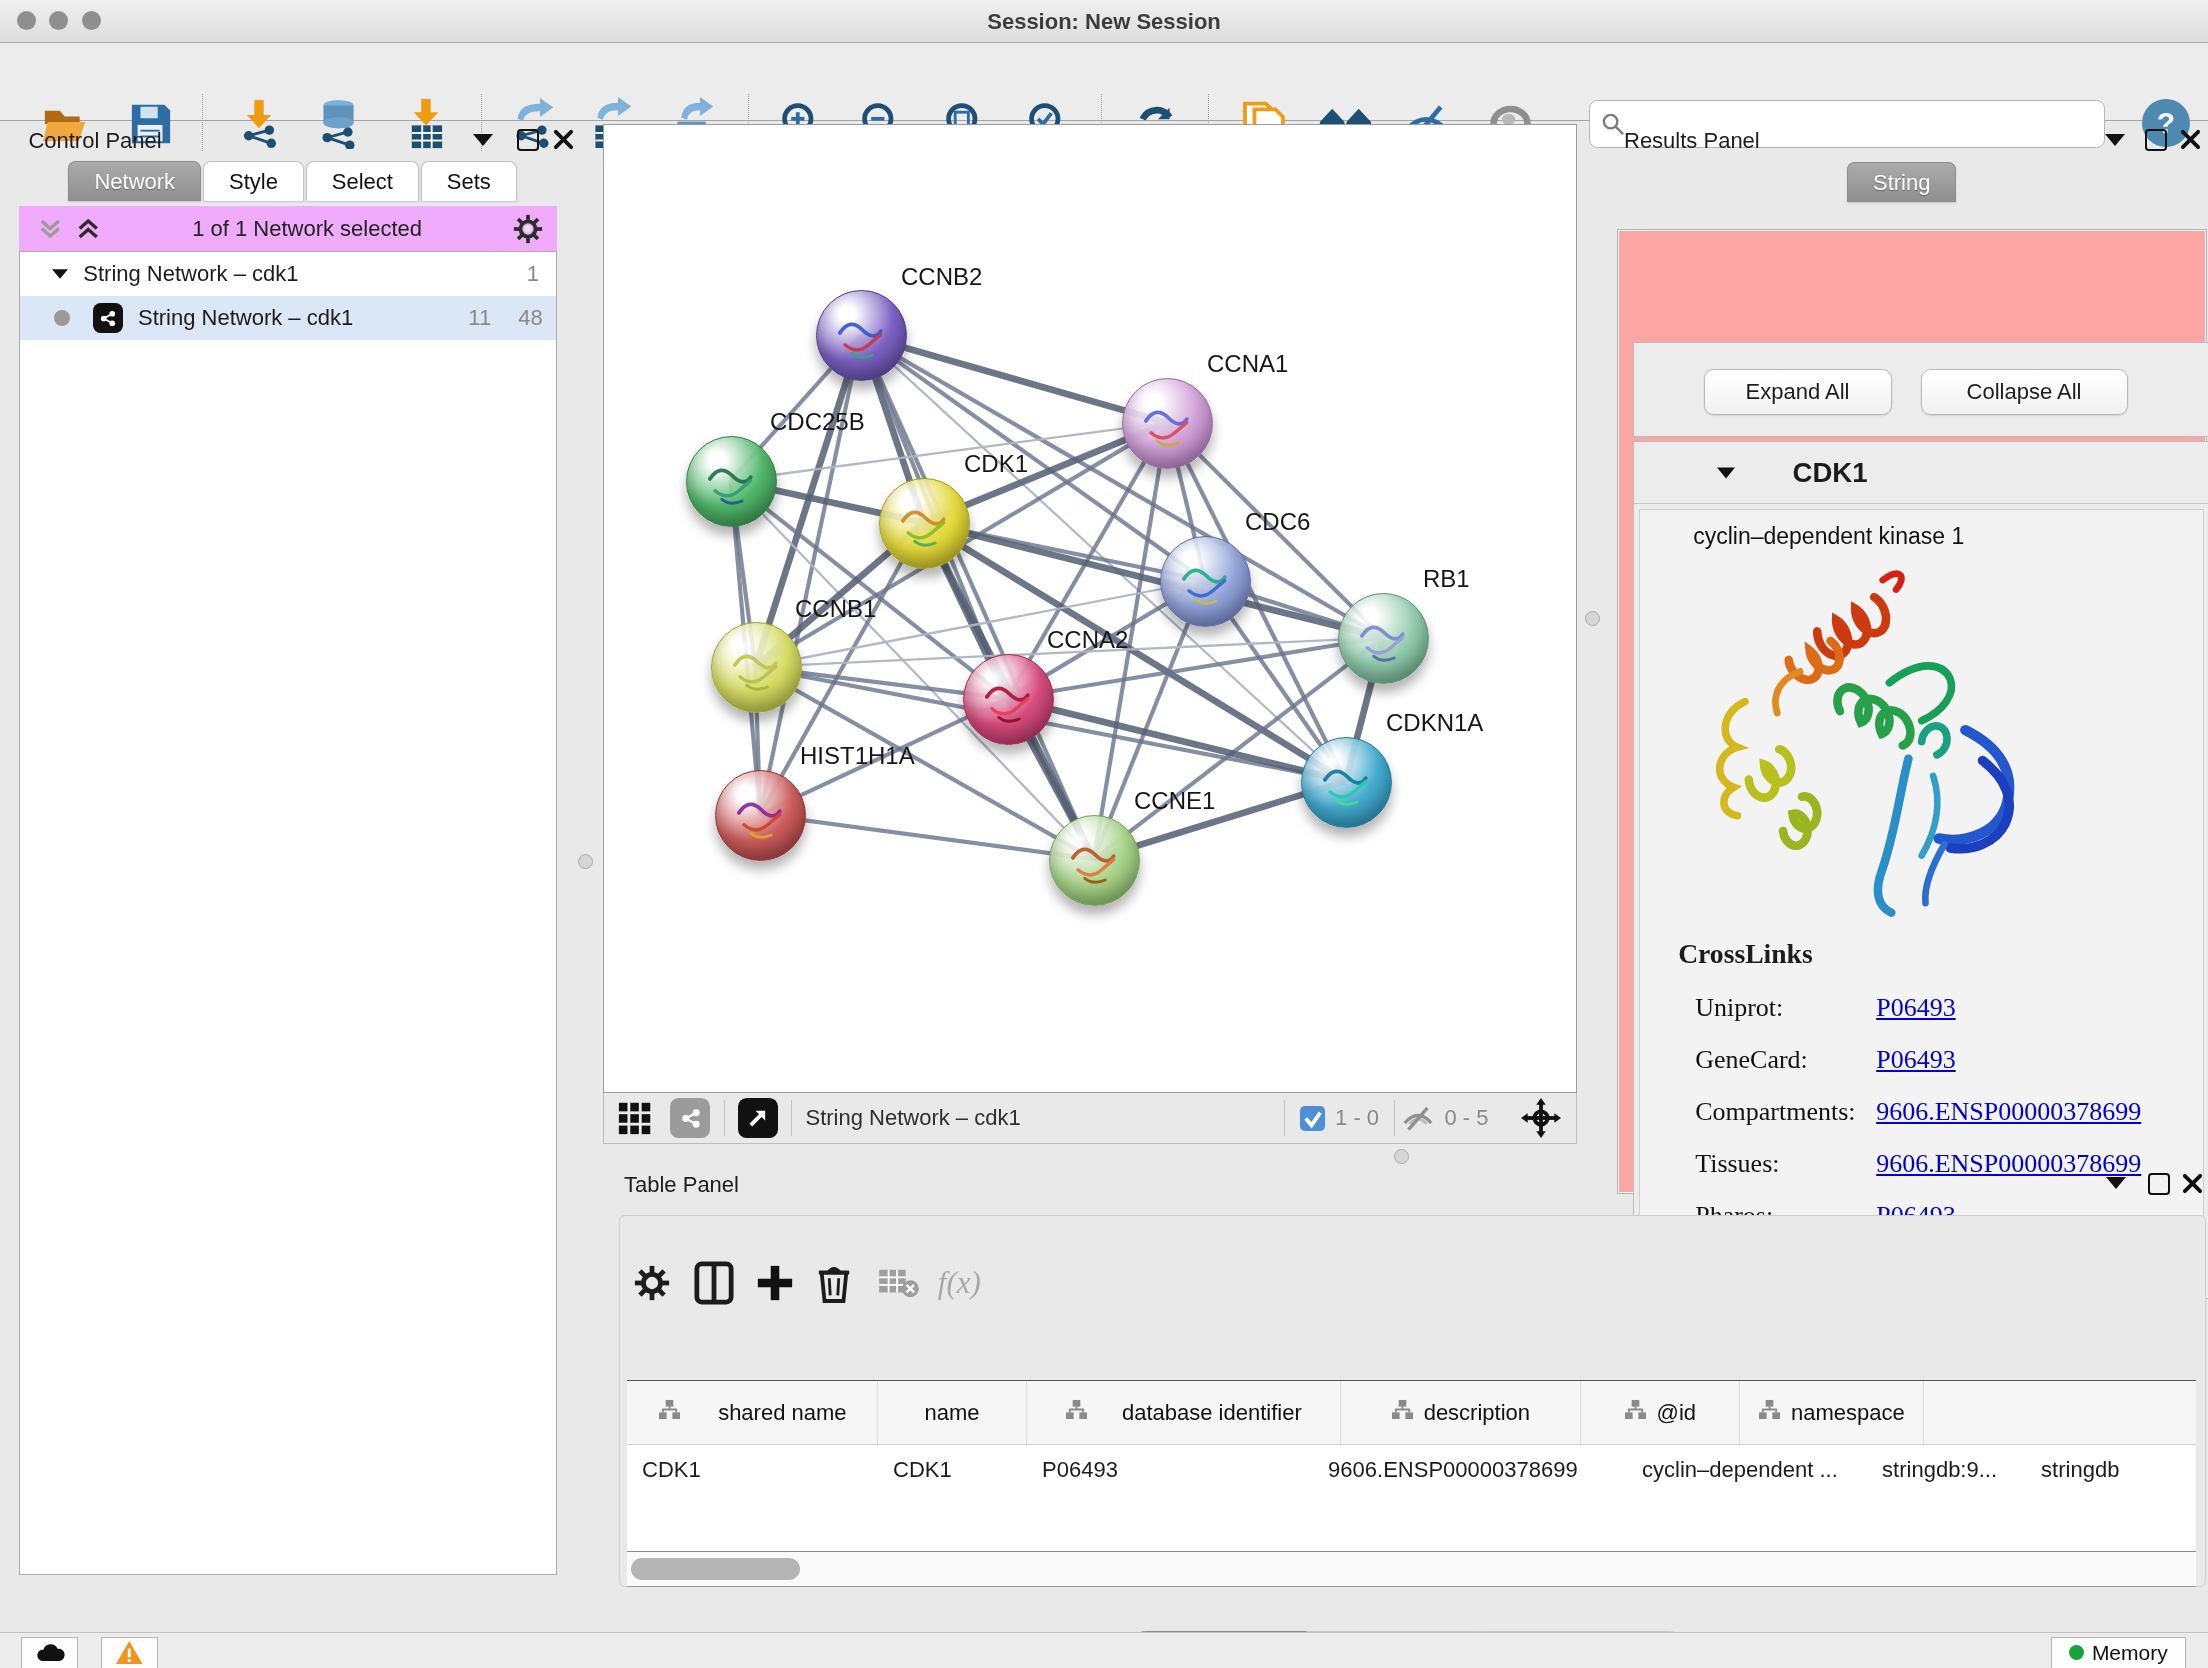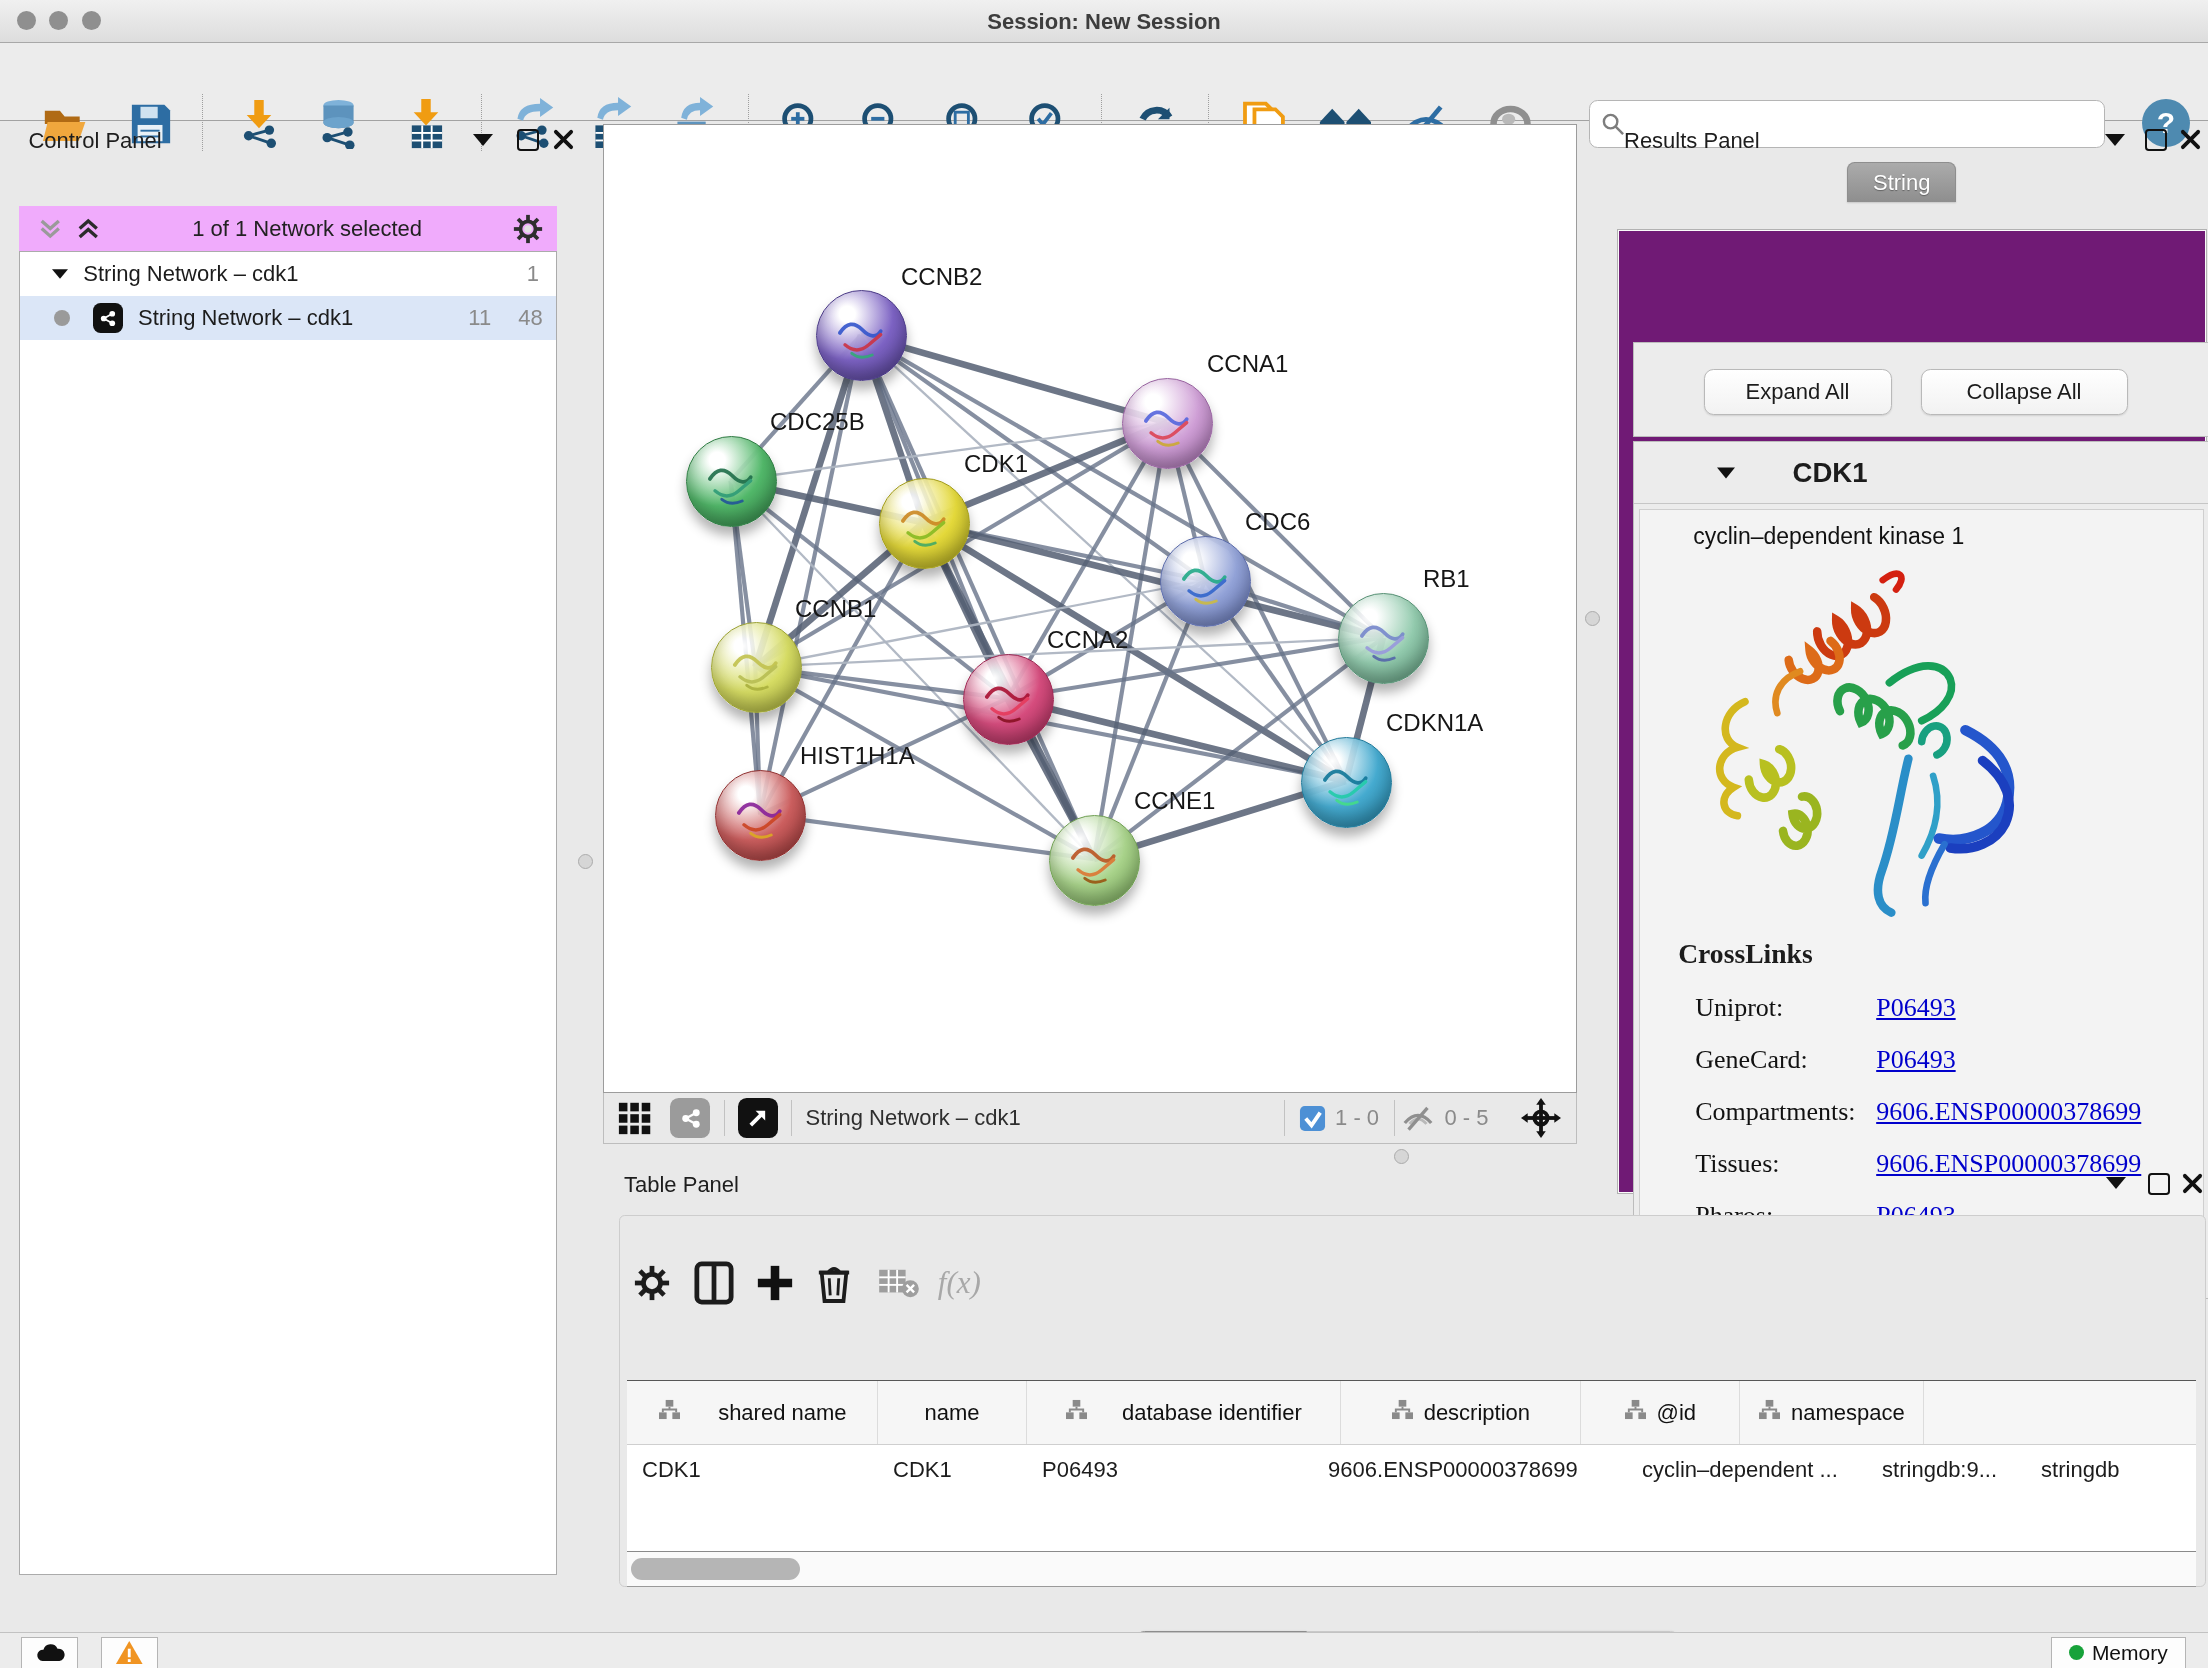--- a/index.html
+++ b/index.html
@@ -50,21 +50,21 @@
   .nlabel{position:absolute;z-index:3;font-size:24px;color:#161616;white-space:nowrap;}
   #net-toolbar{left:603px;top:1093px;width:974px;height:51px;background:#e9e9e9;border:1px solid #bdbdbd;border-top:none;box-sizing:border-box;display:flex;align-items:center;}
   .ntsep{width:0;height:36px;border-left:1px solid #c2c2c2;margin:0 13.3px;}
   #net-name{font-size:22px;color:#2e2e2e;flex:1;}
   .count-txt{font-size:22px;color:#8a8a8a;margin:0 9.5px;}
   .blackbtn{width:40px;height:40px;border-radius:8.6px;background:#111;display:flex;align-items:center;justify-content:center;}
   .graybtn{width:40px;height:40px;border-radius:8.6px;background:#9b9b9b;display:flex;align-items:center;justify-content:center;}
   .split-dot{width:13.3px;height:13.3px;border-radius:50%;background:#d6d6d6;border:1px solid #ababab;z-index:5;}
   
   #results-panel{left:1607px;top:124px;width:601px;height:1084px;}
-  #rp-outer{left:9.5px;top:105px;width:588px;height:963px;background:#701a75;border:1px solid #b2b2b2;box-shadow:inset 0 0 0 1px #fafafa;}
+  #rp-outer{left:9.5px;top:105px;width:588px;height:963px;background:#fca5a5;border:1px solid #b2b2b2;box-shadow:inset 0 0 0 1px #fafafa;}
   #rp-box1{left:15px;top:112px;width:576px;height:93px;background:#ececec;border:1px solid #bcbcbc;}
   .rp-btn{top:26px;height:44px;background:linear-gradient(#ffffff,#f2f2f2);border:1px solid #b9b9b9;border-radius:9.5px;
     font-size:22px;display:flex;align-items:center;justify-content:center;box-shadow:0 1px 1.9px rgba(0,0,0,.12);}
   #rp-box2{left:15px;top:211px;width:576px;height:856px;background:#ececec;border:1px solid #bcbcbc;}
   #rp-sec-hdr{left:0;top:0;width:100%;height:61px;border-bottom:1px solid #c6c6c6;display:flex;align-items:center;}
   #rp-sec-name{font-size:27.6px;font-weight:bold;margin-left:57px;}
   #rp-content{left:5.7px;top:67px;width:563px;height:753px;background:#f3f3f3;border:1px solid #cfcfcf;}
   #rp-desc{left:53px;top:13.3px;font-size:23px;color:#111;}
   #xlinks-title{left:38px;top:428px;font-family:"Liberation Serif",serif;font-size:27.6px;font-weight:bold;}
   #xlinks{left:55px;top:472px;width:495px;}
@@ -273,20 +273,26 @@
 </div>
 
 <div id="control-panel" class="abs">
   <div class="abs panel-title" style="left:17px;top:3.8px">Control Panel</div>
   <div class="abs hdr-tri" style="left:462px;top:9.5px"></div>
   <div class="abs hdr-sq" style="left:506px;top:4.8px"></div>
   <svg class="abs" style="left:542px;top:4.8px" width="21" height="21" viewBox="0 0 22 22">
       <line x1="3" y1="3" x2="19" y2="19" stroke="#111" stroke-width="4" stroke-linecap="round"></line>
       <line x1="19" y1="3" x2="3" y2="19" stroke="#111" stroke-width="4" stroke-linecap="round"></line>
     </svg>
+  <div id="cp-tabs" class="abs">
+      <div class="ftab sel">Network</div>
+      <div class="ftab">Style</div>
+      <div class="ftab">Select</div>
+      <div class="ftab">Sets</div>
+    </div>
   <div id="cp-statusrow" class="abs">
     <svg width="28.5" height="27" style="margin-left:17px" viewBox="0 0 30 28">
         <g fill="none" stroke="#9a9a9a" stroke-width="3.5">
           <path d="M6 5 l9 8 9 -8"></path>
           <path d="M6 13 l9 8 9 -8"></path>
         </g>
       </svg>
     <svg width="28.5" height="27" style="margin-left:9.5px" viewBox="0 0 30 28">
         <g fill="none" stroke="#2c2c2c" stroke-width="3.5">
           <path d="M6 13 l9 -8 9 8"></path>

